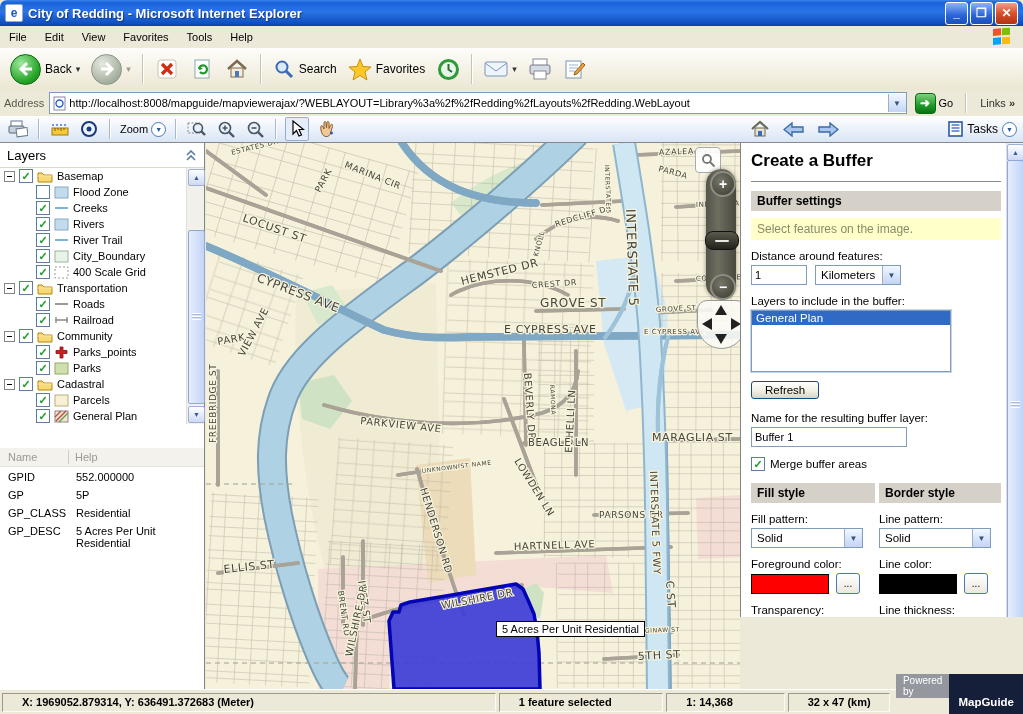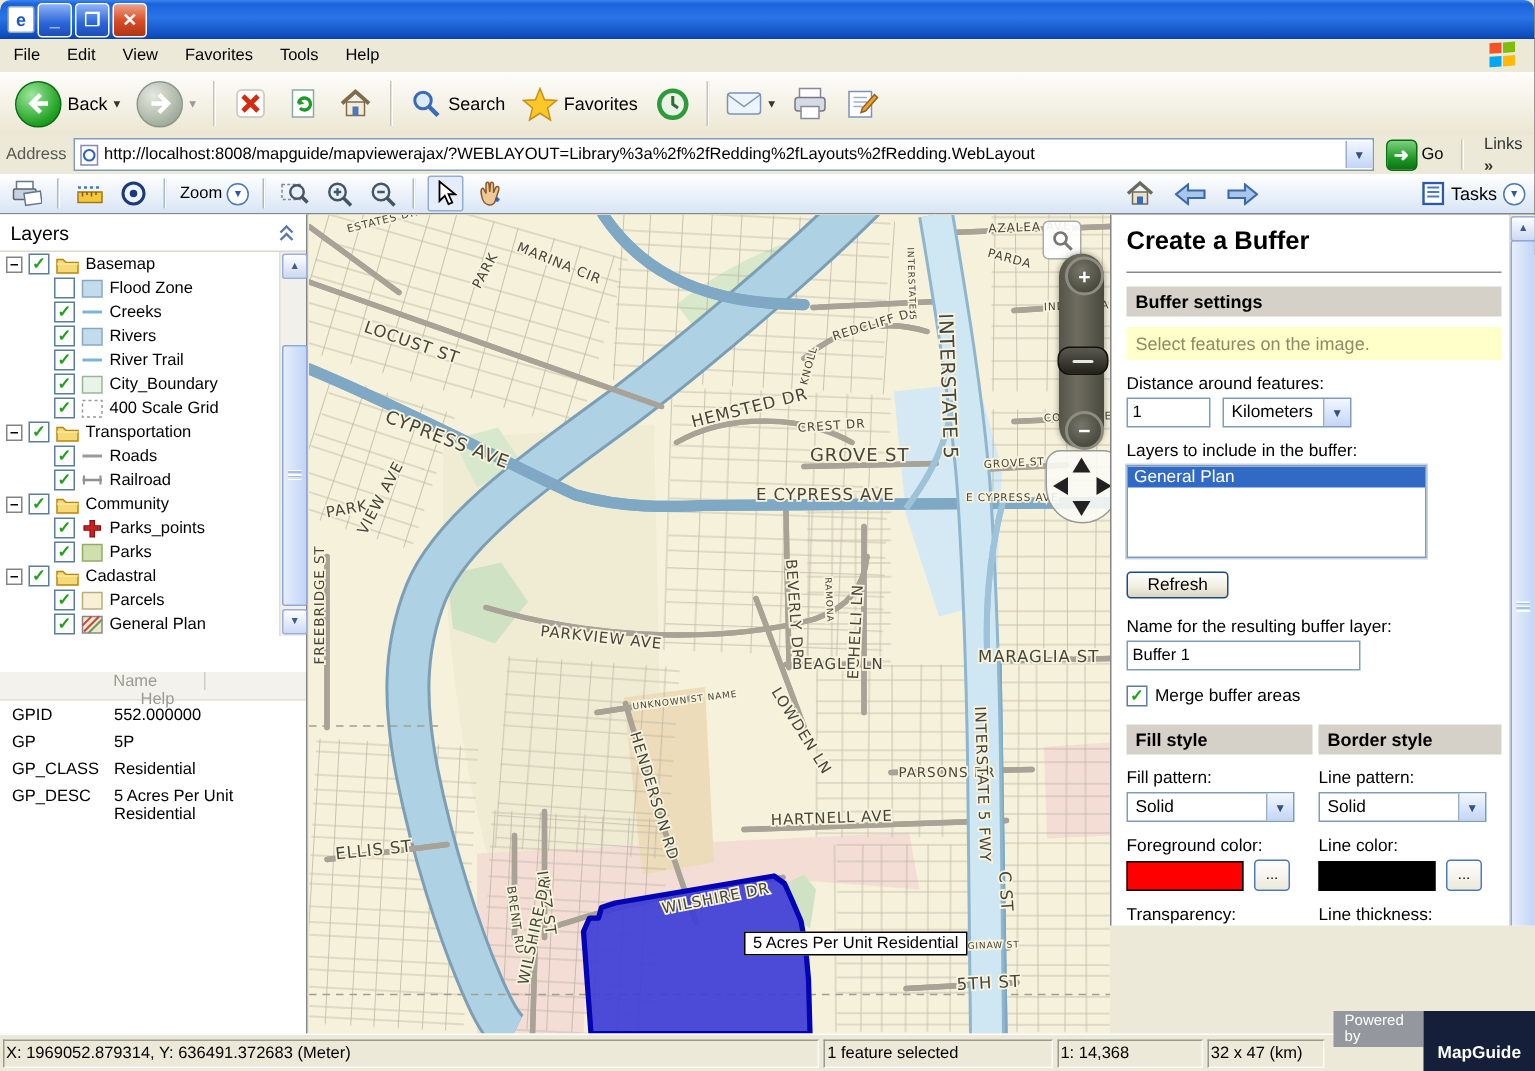--- a/index.html
+++ b/index.html
@@ -38,21 +38,21 @@
   .addrbar{position:absolute;top:90px;left:0;right:0;height:26px;background:#ece9d8;
     border-bottom:7px solid #8b5cf6;display:flex;align-items:center;padding:0 4px;gap:5px;}
   .addr-label{color:#58584e;}
   .addr-box{flex:1;height:20px;background:#fff;border:1px solid #7f9db9;display:flex;align-items:center;padding-left:3px;}
   .addr-box input{flex:1;border:0;outline:0;font:11px "Liberation Sans",sans-serif;height:16px;}
   .drop17{width:17px;height:18px;background:linear-gradient(#f2f7ff,#c3d5f5);border-left:1px solid #9ab0cc;
     display:flex;align-items:center;justify-content:center;font-size:8px;color:#35507a;}
   .gobtn{display:flex;align-items:center;gap:3px;padding:0 3px;}
   .goarrow{width:19px;height:19px;border-radius:4px;background:linear-gradient(#7ed07e,#1f9a28 60%,#0c7214);
     border:1px solid #0a6a10;color:#fff;display:flex;align-items:center;justify-content:center;font-size:12px;font-weight:bold;}
-  .links{display:flex;align-items:flex-start;gap:3px;color:#333;padding:0 4px;flex-direction:column;}
+  .links{display:flex;align-items:flex-start;gap:3px;color:#333;padding:0 4px;}
   
   .maptoolbar{position:absolute;top:116px;left:0;right:0;height:26px;
     background:linear-gradient(#ffffff,#d9e5f5);border-bottom:1px solid #88888c;
     display:flex;align-items:center;padding:0 6px;gap:5px;}
   .mbtn{display:flex;align-items:center;justify-content:center;height:22px;min-width:22px;gap:3px;border:1px solid transparent;}
   .mbtn.pressed{background:#e4edf9;border:1px solid #94aed0;border-radius:2px;}
   .msep{width:1px;height:20px;background:#aab8cc;border-right:1px solid #fff;margin:0 3px;}
   .dropcirc{width:13px;height:13px;border-radius:50%;background:#fff;border:1px solid #4a78b8;color:#2a5aa0;
     font-size:7px;display:flex;align-items:center;justify-content:center;}
   .mt-nav{position:absolute;left:748px;top:0;height:26px;display:flex;align-items:center;gap:10px;}
@@ -69,21 +69,21 @@
       color:#1fa01f;font-weight:bold;font-size:11px;line-height:10px;flex:0 0 auto;}
   .vscroll{position:absolute;width:17px;background:#f1f0ea;border-left:1px solid #e0dfd8;}
   .sb-btn{position:absolute;left:1px;width:15px;height:15px;border-radius:2px;border:1px solid #9cb0d8;
     background:linear-gradient(#fdfeff,#cdd9f3);color:#3a5a9a;font-size:7px;display:flex;align-items:center;justify-content:center;}
   .sb-thumb{position:absolute;left:1px;width:15px;border-radius:2px;border:1px solid #90a8d8;
     background:linear-gradient(90deg,#e6eefc,#c2d4f8);}
   .sb-thumb::after{content:"";position:absolute;left:3px;right:3px;top:50%;height:7px;margin-top:-4px;
     background:repeating-linear-gradient(180deg,#fff 0 1px,#a8bde0 1px 2px,transparent 2px 3px);}
   .props-header{position:absolute;top:281px;left:0;width:204px;}
   .props-head-row{position:absolute;top:305px;left:0;width:204px;height:18px;background:#f3f2ec;color:#9b9b90;
-     display:flex;align-items:center;border-bottom:1px solid #e4e2d8;flex-direction:column;}
+     display:flex;align-items:center;border-bottom:1px solid #e4e2d8;}
   .props-head-row .c1{width:60px;padding-left:8px;border-right:1px solid #cfcec4;height:14px;display:flex;align-items:center;}
   .props-head-row .c2{padding-left:6px;}
   .prow{display:flex;padding:3px 0;}
   .prow .c1{width:60px;padding-left:8px;flex:0 0 auto;}
   .prow .c2{width:128px;padding-left:8px;}
   
   .mapwrap{position:absolute;top:143px;left:206px;width:534px;height:547px;background:#f5f1da;overflow:hidden;}
   .tooltip{position:absolute;background:#fff;border:1px solid #000;padding:1px 5px;font-size:11px;white-space:nowrap;}
   .zmag{position:absolute;left:489px;top:4px;width:24px;height:24px;background:rgba(255,255,255,.9);
     border:1px solid #aaa;border-radius:4px;display:flex;align-items:center;justify-content:center;}
@@ -116,32 +116,33 @@
     font:11.5px "Liberation Sans",sans-serif;padding:2px 13px;}
   .grid2{display:grid;grid-template-columns:124px 122px;column-gap:4px;margin-top:12px;}
   .sw{height:18px;border:1px solid #000;display:inline-block;vertical-align:middle;}
   .dots{display:inline-flex;align-items:center;justify-content:center;width:22px;height:19px;margin-left:7px;
     border:1px solid #4a78b8;border-radius:3px;background:linear-gradient(#fff,#ece9dc);font-size:10px;vertical-align:middle;}
   .tp-scroll{position:absolute;right:0;top:0;width:16px;height:547px;background:#f1f0ea;border-left:1px solid #ddd;}
   
   .statusbar{position:absolute;bottom:0;left:0;right:0;height:24px;background:#ece9d8;border-top:1px solid #fff;
     display:flex;align-items:center;padding:0 2px;gap:3px;}
   .st-cell{height:17px;border:1px solid;border-color:#9c9a8c #fbfaf6 #fbfaf6 #9c9a8c;display:flex;align-items:center;
-    padding:0 1px;overflow:hidden;white-space:nowrap;}
+    padding:0 19px;overflow:hidden;white-space:nowrap;font-weight:bold;}
   .pow{height:24px;display:flex;align-items:center;background:#94989e;color:#fff;font-size:10px;padding:0 7px;}
   .brand{height:24px;display:flex;align-items:center;background:#151f3a;color:#fff;font-weight:bold;font-size:11.5px;padding:16px 9px;}
   svg{display:block;}
 </style>
 </head>
 <body>
 
 <div id="win">
 
   <div class="titlebar">
     <div class="title-ico">e</div>
+    <div class="title-text">City of Redding - Microsoft Internet Explorer</div>
     <div class="wbtn min">_</div>
     <div class="wbtn max">❐</div>
     <div class="wbtn close">✕</div>
   </div>
 
   <div class="menubar">
     <span class="menu-item">File</span>
     <span class="menu-item">Edit</span>
     <span class="menu-item">View</span>
     <span class="menu-item">Favorites</span>

